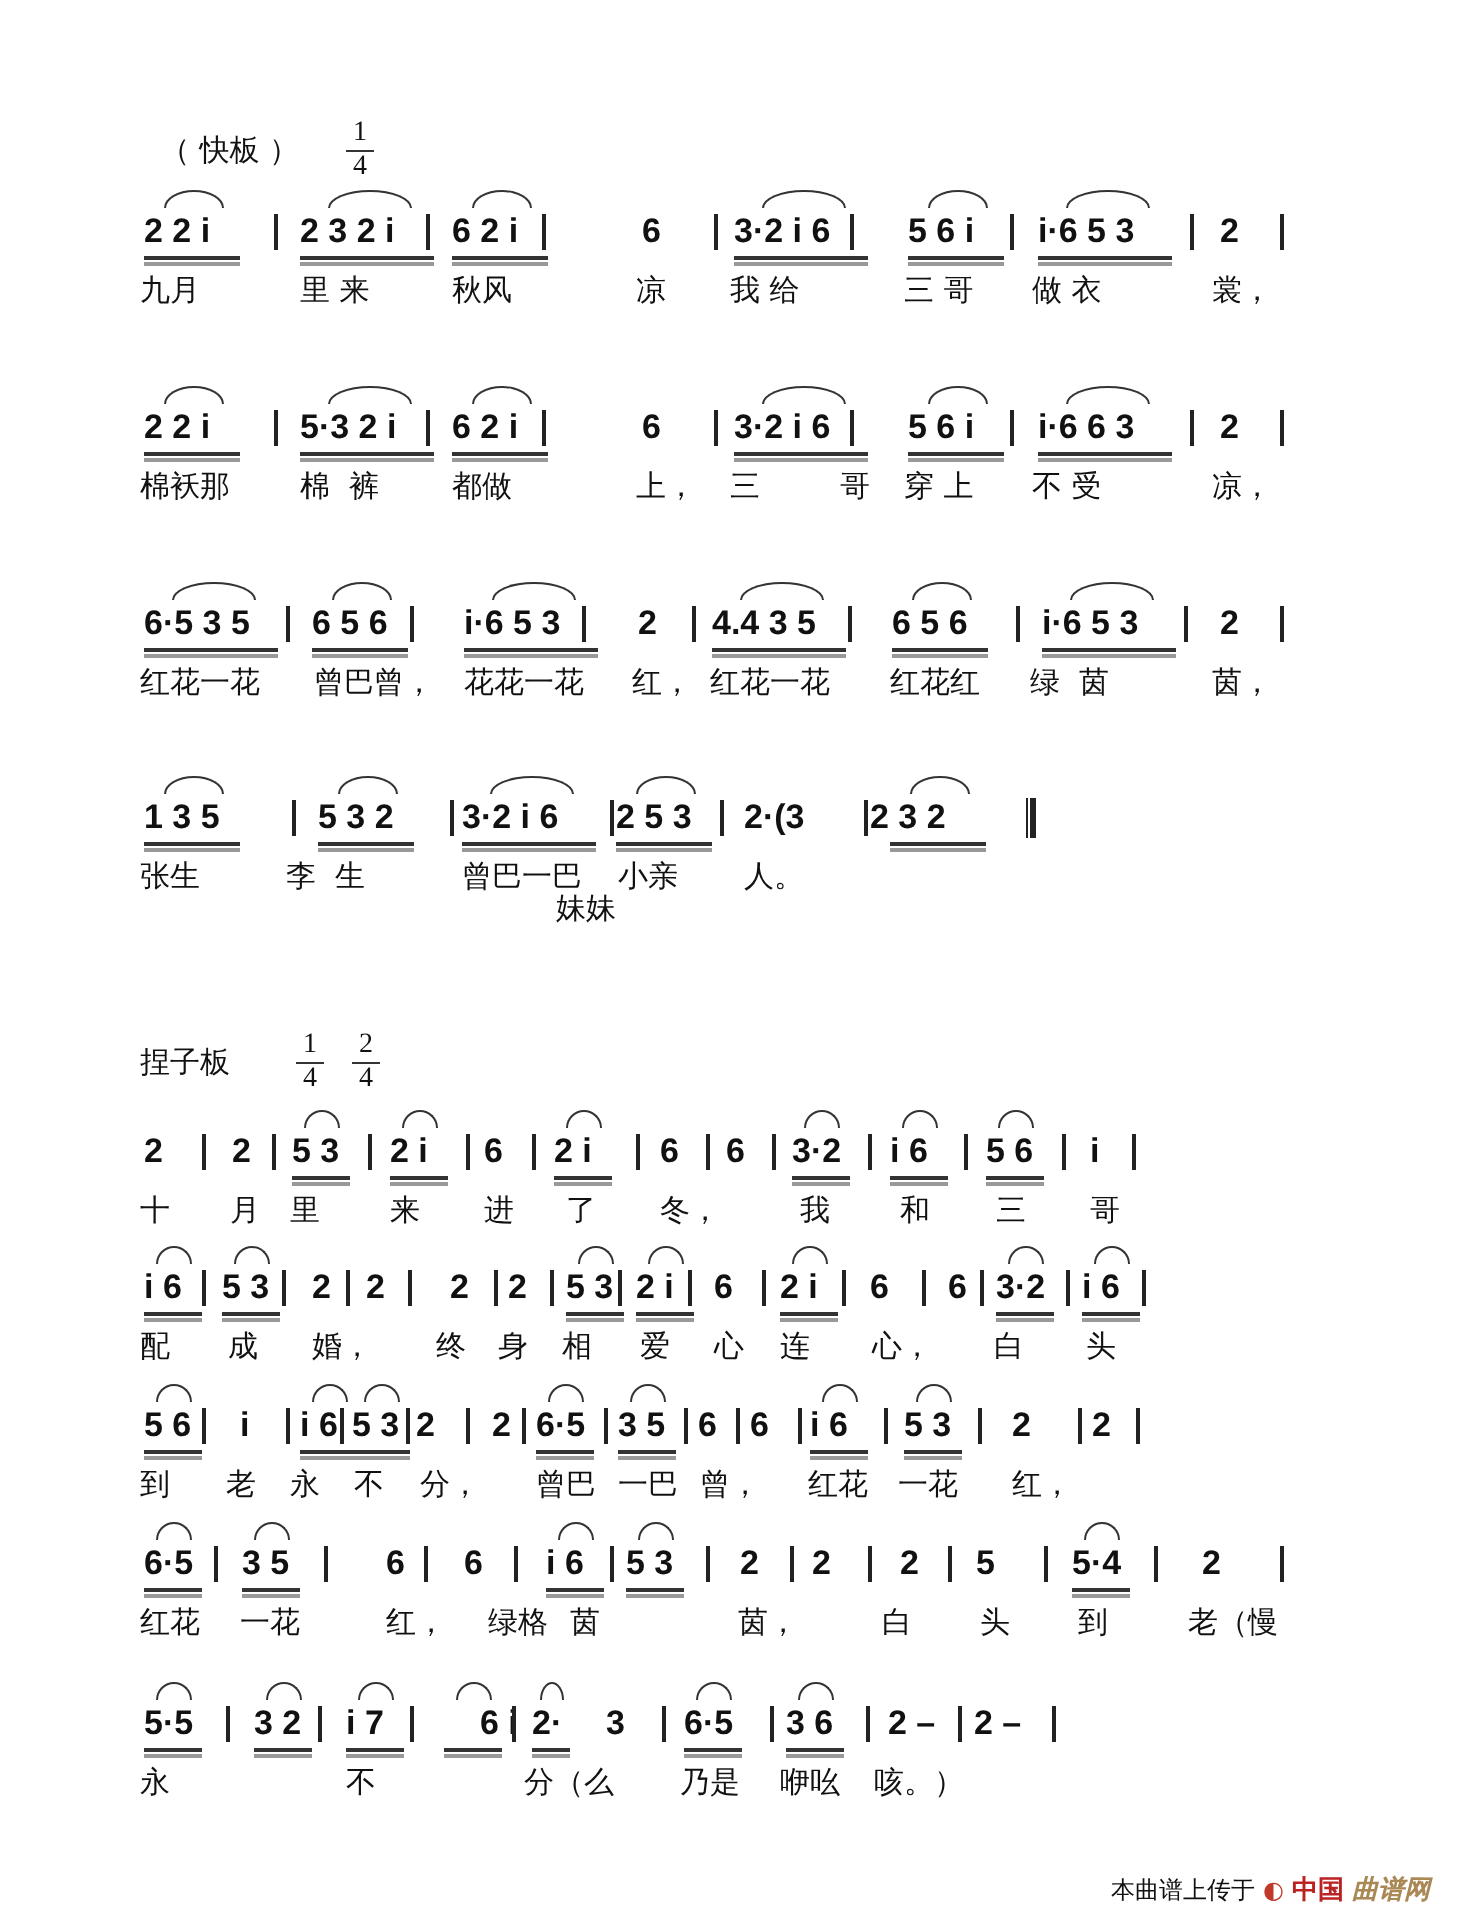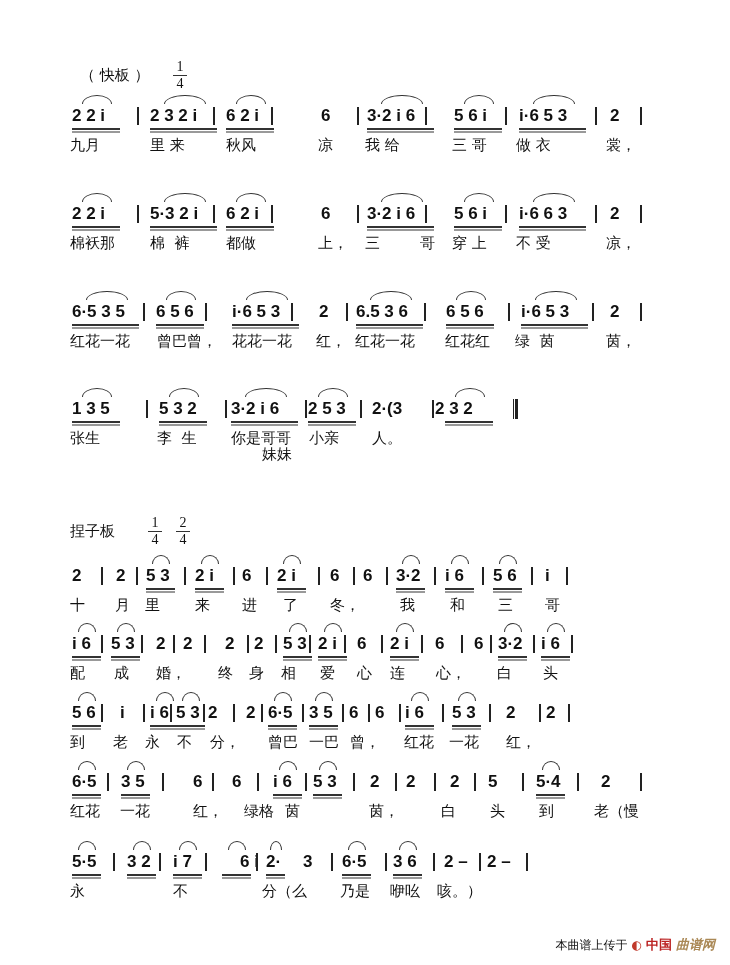--- a/index.html
+++ b/index.html
@@ -150,21 +150,21 @@
           <div class="ul2" style="left: 156px; top: 31px; width: 48px;"></div>
           <div class="arc" style="left: 166px; top: -5px; width: 30px; height: 9px;"></div>
           <div class="bar" style="left: 205px;"></div>
           <span class="tok" style="left: 232px;">i·6 5 3</span>
           <div class="ul1" style="left: 232px; top: 28px; width: 67.2px;"></div>
           <div class="ul2" style="left: 232px; top: 31px; width: 67.2px;"></div>
           <div class="arc" style="left: 246px; top: -5px; width: 42px; height: 9px;"></div>
           <div class="bar" style="left: 291px;"></div>
           <span class="tok" style="left: 319px;">2</span>
           <div class="bar" style="left: 346px;"></div>
-          <span class="tok" style="left: 356px;">6.5 3 6</span>
+          <span class="tok" style="left: 356px;">4.4 3 5</span>
           <div class="ul1" style="left: 356px; top: 28px; width: 67.2px;"></div>
           <div class="ul2" style="left: 356px; top: 31px; width: 67.2px;"></div>
           <div class="arc" style="left: 370px; top: -5px; width: 42px; height: 9px;"></div>
           <div class="bar" style="left: 424px;"></div>
           <span class="tok" style="left: 446px;">6 5 6</span>
           <div class="ul1" style="left: 446px; top: 28px; width: 48px;"></div>
           <div class="ul2" style="left: 446px; top: 31px; width: 48px;"></div>
           <div class="arc" style="left: 456px; top: -5px; width: 30px; height: 9px;"></div>
           <div class="bar" style="left: 508px;"></div>
           <span class="tok" style="left: 521px;">i·6 5 3</span>
@@ -208,25 +208,25 @@
           <div class="bar" style="left: 360px;"></div>
           <span class="tok" style="left: 372px;">2·(3</span>
           <div class="bar" style="left: 432px;"></div>
           <span class="tok" style="left: 435px;">2 3 2</span>
           <div class="ul1" style="left: 445px; top: 28px; width: 48px;"></div>
           <div class="ul2" style="left: 445px; top: 31px; width: 48px;"></div>
           <div class="arc" style="left: 455px; top: -5px; width: 30px; height: 9px;"></div>
           <div class="dbar" style="left: 513px;"></div>
         </div>
         <span class="lyr" style="left: 70px; top: 36px;">张生</span>
-        <span class="lyr" style="left: 157px; top: 36px;">李  生</span>
-        <span class="lyr" style="left: 231px; top: 36px;">你是哥哥</span>
+        <span class="lyr" style="left: 143px; top: 36px;">李  生</span>
+        <span class="lyr" style="left: 231px; top: 36px;">曾巴一巴</span>
         <span class="lyr" style="left: 309px; top: 36px;">小亲</span>
         <span class="lyr" style="left: 372px; top: 36px;">人。</span>
-        <span class="lyr" style="left: 262px; top: 52px;">妹妹</span>
+        <span class="lyr" style="left: 278px; top: 52px;">妹妹</span>
       </div>
       <div class="row" style="top: 560px;">
         <div class="notes">
           <span class="tok" style="left: 72px;">2</span>
           <div class="bar" style="left: 101px;"></div>
           <span class="tok" style="left: 116px;">2</span>
           <div class="bar" style="left: 136px;"></div>
           <span class="tok" style="left: 146px;">5 3</span>
           <div class="ul1" style="left: 146px; top: 28px; width: 28.8px;"></div>
           <div class="ul2" style="left: 146px; top: 31px; width: 28.8px;"></div>

